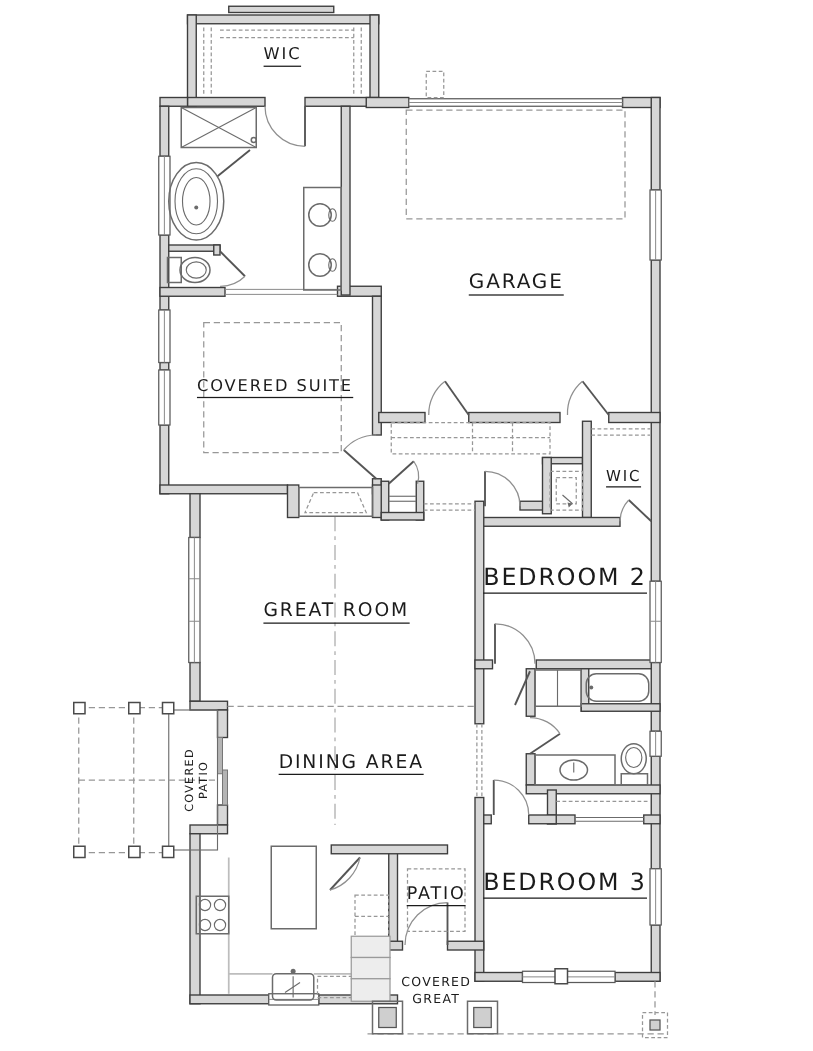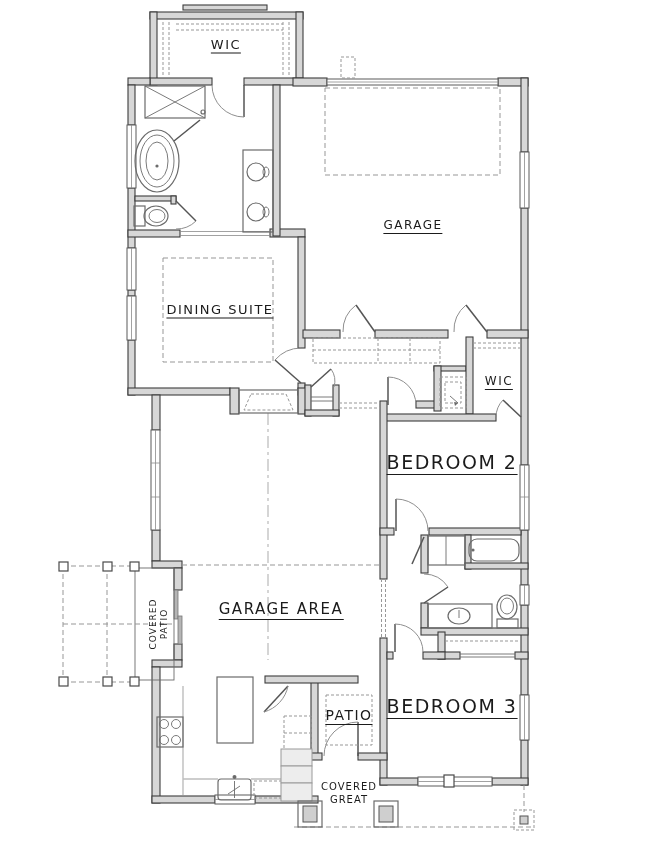--- a/index.html
+++ b/index.html
@@ -401,25 +401,26 @@
     </g>
 
     <g>
       <line class="fixthin" x1="460" y1="654" x2="515" y2="654"></line>
       <line class="fixthin" x1="460" y1="657" x2="515" y2="657"></line>
     </g>
   </g>
 </svg>
 
   <div class="lbl u" style="left:226px;top:45px;font-size:13px;">WIC</div>
-  <div class="lbl u" style="left:413px;top:226px;font-size:12px;">GARAGE</div>
-  <div class="lbl u" style="left:220px;top:310px;font-size:13px;">DINING SUITE</div>
+  <div class="lbl u" style="left:413px;top:226px;font-size:16px;">GARAGE</div>
+  <div class="lbl u" style="left:220px;top:310px;font-size:13px;">COVERED SUITE</div>
   <div class="lbl u" style="left:499px;top:382px;font-size:12px;">WIC</div>
   <div class="lbl u" style="left:452px;top:463px;font-size:19px;">BEDROOM 2</div>
-  <div class="lbl u" style="left:281px;top:610px;font-size:15px;">GARAGE AREA</div>
+  <div class="lbl u" style="left:269px;top:489px;font-size:15px;">GREAT ROOM</div>
+  <div class="lbl u" style="left:281px;top:610px;font-size:15px;">DINING AREA</div>
   <div class="lbl u" style="left:349px;top:716px;font-size:14px;">PATIO</div>
   <div class="lbl u" style="left:452px;top:707px;font-size:19px;">BEDROOM 3</div>
   <div class="lbl vertical" style="left:159px;top:624px;font-size:9px;letter-spacing:1px;">
     <div>COVERED</div>
     <div>PATIO</div>
   </div>
   <div class="lbl two" style="left:349px;top:793px;font-size:10px;letter-spacing:1px;">
     <div>COVERED</div>
     <div>GREAT</div>
   </div>

